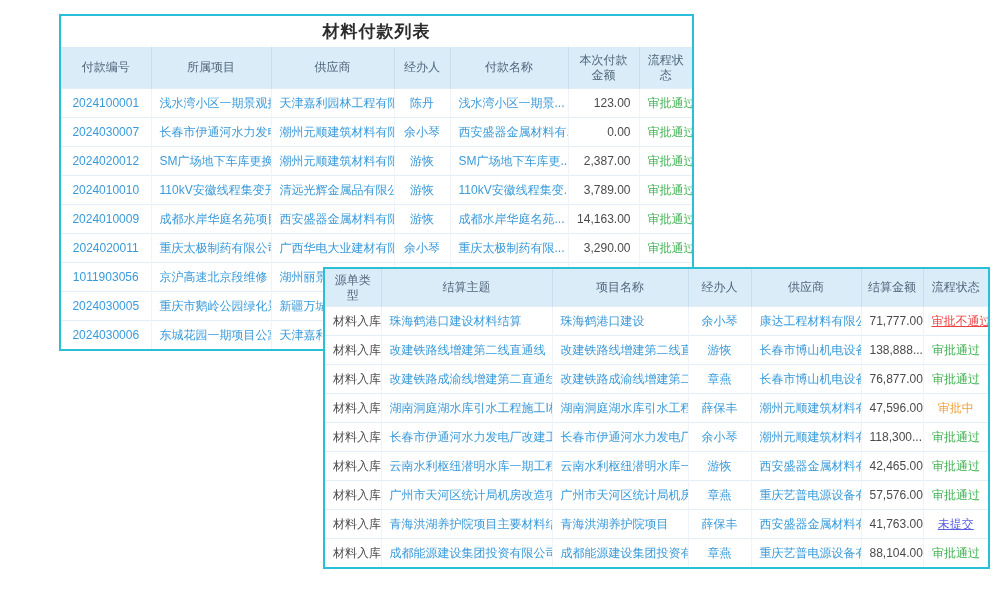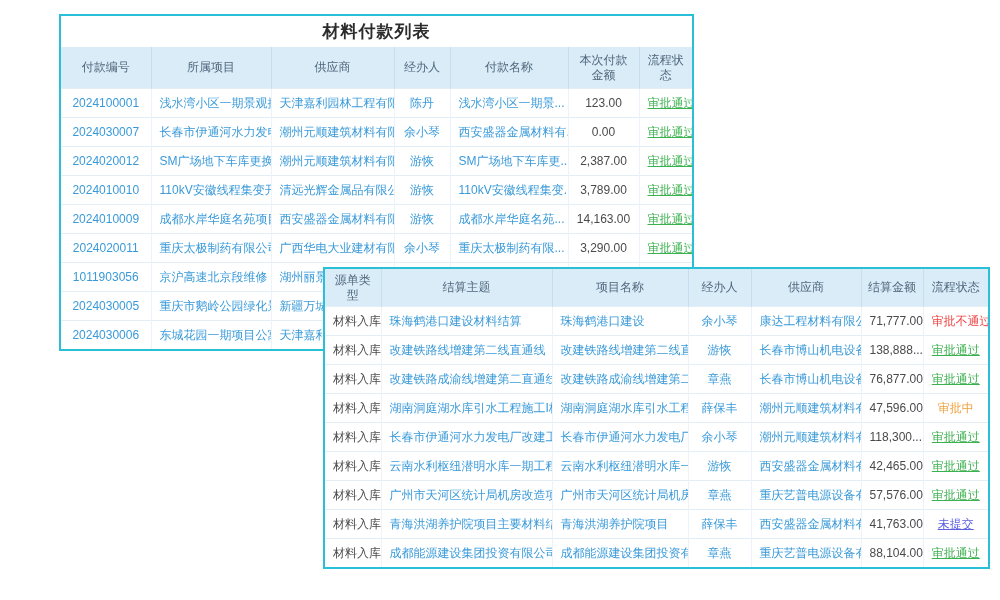--- a/index.html
+++ b/index.html
@@ -18,23 +18,23 @@
   table{border-collapse:collapse;table-layout:fixed;width:100%;}
   th{background:var(--header_bg);color:var(--header_text);font-weight:normal;font-size:12px;
     height:33px;border-left:1px solid #c6deef;padding:2px 4px;text-align:center;line-height:15px;}
   th:first-child{border-left:none;}
   td{font-size:12px;height:28px;border-top:1px solid #e4eef7;border-left:1px solid #ecf3fa;
     padding:0 8px;white-space:nowrap;overflow:hidden;color:var(--text);}
   td:first-child{border-left:none;}
   .t1 th:nth-child(6){padding:4px 11px;}
   .lk{color:var(--link);}
   .c{text-align:center;}
-  .num{text-align:center;}
-  .st[data-kind="pass"]{color:var(--pass);text-decoration:underline;}
-  .st[data-kind="fail"]{color:var(--fail);margin-top:24px;}
+  .num{text-align:right;}
+  .st[data-kind="pass"]{color:var(--pass);text-align:right;}
+  .st[data-kind="fail"]{color:var(--fail);text-decoration:underline;margin-top:24px;}
   .st[data-kind="doing"]{color:var(--doing);margin-left:8px;}
   .st[data-kind="draft"]{color:var(--draft);text-decoration:underline;}
 </style>
 </head>
 <body>
 
 <div class="canvas">
 
   <div class="panel" id="panel-payment">
     <div class="title">材料付款列表</div>

